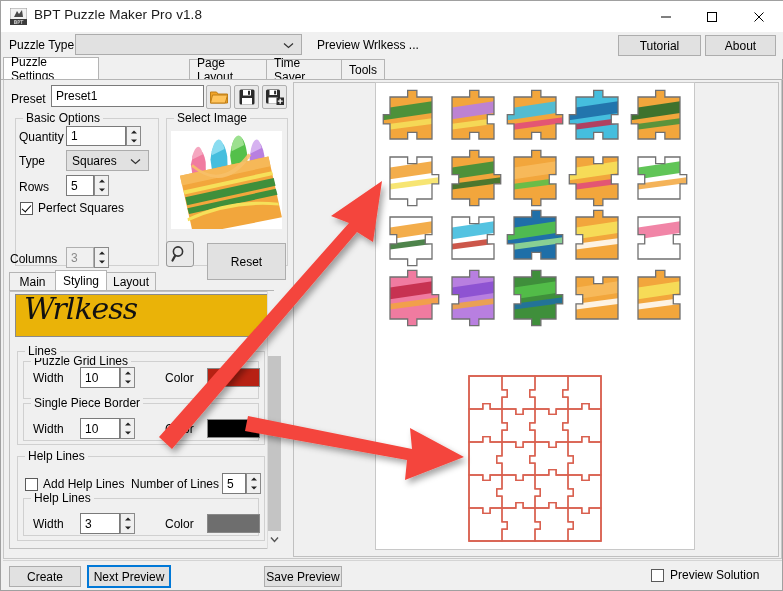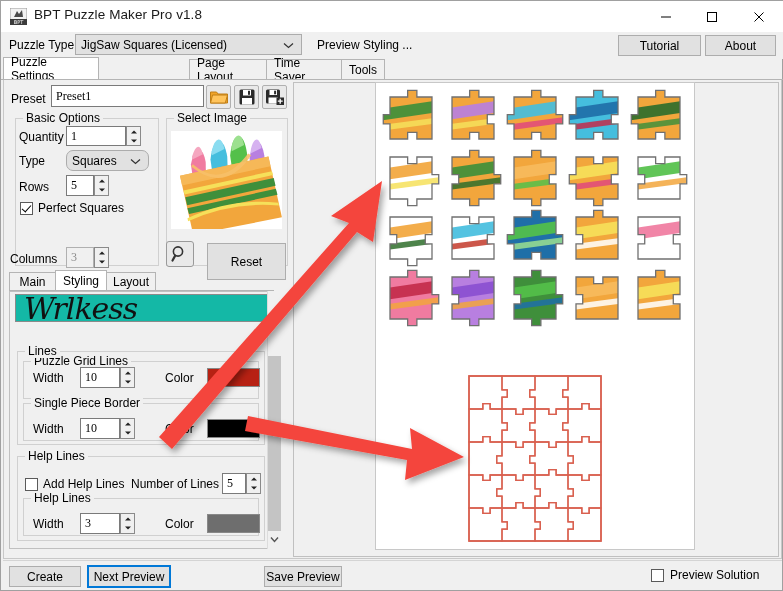--- a/index.html
+++ b/index.html
@@ -43,21 +43,21 @@
   .tab.sel{background:#ffffff;border-bottom-color:#ffffff;top:-2px;height:23px;font-weight:400;}
   .tabs-underline{position:absolute;left:0;top:78px;width:783px;height:1px;background:#b4b4b4;}
 
   
   .content{position:absolute;left:2px;top:79px;width:779px;height:479px;background:#f0f0f0;
            border:1px solid #c8c8c8;border-top:none;box-sizing:border-box;}
 
   
   #preset-label{position:absolute;left:10px;top:91px;}
   .textbox{position:absolute;background:#ffffff;border:1px solid #7a7a7a;box-sizing:border-box;
-           font-size:12px;color:#000;display:flex;align-items:center;padding-left:4px;font-family:Liberation Serif, serif;}
+           font-size:12px;color:#000;display:flex;align-items:center;padding-left:4px;}
   #preset-input{left:50px;top:84px;width:153px;height:22px;}
   .iconbtn{position:absolute;width:25px;height:24px;background:#e9e9e9;border:1px solid #b0b0b0;
            box-sizing:border-box;border-radius:2px;cursor:default;}
   #open-preset-button{left:205px;top:84px;}
   #save-preset-button{left:233px;top:84px;}
   #saveas-preset-button{left:261px;top:84px;}
   .iconbtn svg{position:absolute;left:50%;top:50%;transform:translate(-50%,-50%);}
 
   
   .group{position:absolute;border:1px solid #d0d0d0;box-sizing:border-box;background:transparent;}
@@ -69,21 +69,21 @@
   #quantity-label{position:absolute;left:18px;top:129px;}
   #quantity-input{left:65px;top:125px;width:60px;height:20px;}
   .spin{position:absolute;width:15px;background:#f0f0f0;border:1px solid #8a8a8a;box-sizing:border-box;}
   .spin .up,.spin .dn{height:50%;position:relative;}
   .spin .up:after{content:"";position:absolute;left:50%;top:50%;transform:translate(-50%,-50%);
       border-left:3px solid transparent;border-right:3px solid transparent;border-bottom:3px solid #222;}
   .spin .dn:after{content:"";position:absolute;left:50%;top:50%;transform:translate(-50%,-50%);
       border-left:3px solid transparent;border-right:3px solid transparent;border-top:3px solid #222;}
   #quantity-spinner{left:125px;top:125px;height:20px;}
   #type-label{position:absolute;left:18px;top:153px;}
-  #type-combo{left:65px;top:149px;width:83px;height:21px;border-radius:7px;}
+  #type-combo{left:65px;top:149px;width:83px;height:21px;}
   #rows-label{position:absolute;left:18px;top:179px;}
   #rows-input{left:65px;top:174px;width:28px;height:21px;}
   #rows-spinner{left:93px;top:174px;height:21px;}
   .chk{position:absolute;width:13px;height:13px;background:#fff;border:1px solid #5a5a5a;box-sizing:border-box;}
   .chk.on:after{content:"";position:absolute;left:3px;top:0px;width:4px;height:8px;
        border:solid #000;border-width:0 1.6px 1.6px 0;transform:rotate(42deg);}
   #perfect-squares-check{left:19px;top:201px;}
   #perfect-squares-label{position:absolute;left:37px;top:200px;}
   #columns-label{position:absolute;left:9px;top:251px;}
   #columns-input{left:65px;top:246px;width:28px;height:21px;background:#f0f0f0;border:1px solid #b0b0b0;color:#8a8a8a;}
@@ -99,21 +99,21 @@
   .subtab{position:absolute;height:19px;box-sizing:border-box;border:1px solid #b4b4b4;
           background:#f0f0f0;display:flex;align-items:center;justify-content:center;font-size:12px;
           padding:0 8px;cursor:default;color:#000;}
   .subtab.sel{background:#fff;border-bottom-color:#fff;height:21px;text-align:center;}
   #subtab-strip{position:absolute;left:8px;top:271px;width:265px;height:19px;}
   #subtabs-underline{position:absolute;left:8px;top:289px;width:265px;height:1px;background:#b4b4b4;}
 
   
   #styling-panel{position:absolute;left:8px;top:290px;width:273px;height:258px;background:#f0f0f0;
                  border:1px solid #c0c0c0;box-sizing:border-box;overflow:hidden;}
-  #font-preview{position:absolute;left:14px;top:293px;width:253px;height:28px;background:#14b8a6;
+  #font-preview{position:absolute;left:14px;top:293px;width:253px;height:43px;background:#eab308;
                 border:1px solid #8a8a8a;box-sizing:border-box;overflow:hidden;}
   #font-preview-text{position:absolute;left:8px;top:-4px;font-family:"DejaVu Serif",serif;
         font-style:italic;font-size:30px;color:#111;letter-spacing:-1px;}
 
   #lines-group{left:16px;top:350px;width:248px;height:94px;}
   #grid-lines-group{left:22px;top:360px;width:236px;height:38px;}
   #grid-width-label{position:absolute;left:32px;top:370px;}
   #grid-width-input{left:79px;top:366px;width:40px;height:21px;}
   #grid-width-spinner{left:119px;top:366px;height:21px;}
   #grid-color-label{position:absolute;left:164px;top:370px;}
@@ -193,28 +193,27 @@
       <svg width="12" height="12" viewBox="0 0 12 12">
           <line x1="1.5" y1="1.5" x2="10.5" y2="10.5" stroke="#000" stroke-width="1"></line>
           <line x1="10.5" y1="1.5" x2="1.5" y2="10.5" stroke="#000" stroke-width="1"></line>
         </svg>
     </div>
   </div>
 
   <div class="toolrow"></div>
   <span class="lbl" id="puzzle-type-label">Puzzle Type</span>
   <div class="combo" id="puzzle-type-combo">
-    <span>JigSaw Squares (Licensed)</span>
     <span class="chev">
       <svg width="11" height="7" viewBox="0 0 11 7">
           <polyline points="1,1.5 5.5,5.5 10,1.5" fill="none" stroke="#333" stroke-width="1.2"></polyline>
         </svg>
     </span>
   </div>
-  <span class="lbl" id="preview-status">Preview Styling ...</span>
+  <span class="lbl" id="preview-status">Preview Wrlkess ...</span>
   <div class="btn" id="tutorial-button">Tutorial</div>
   <div class="btn" id="about-button">About</div>
 
   <div class="tabstrip" id="main-tabstrip">
       <div class="tab sel" style="left: 2px; width: 96px;">
         <span>Puzzle Settings</span>
       </div>
       <div class="tab" style="left: 188px; width: 78px;">
         <span>Page Layout</span>
       </div>

